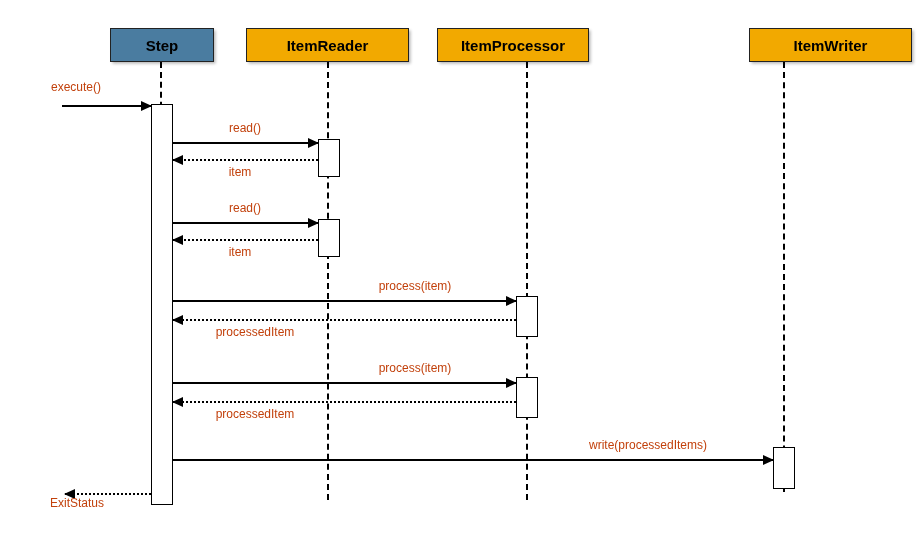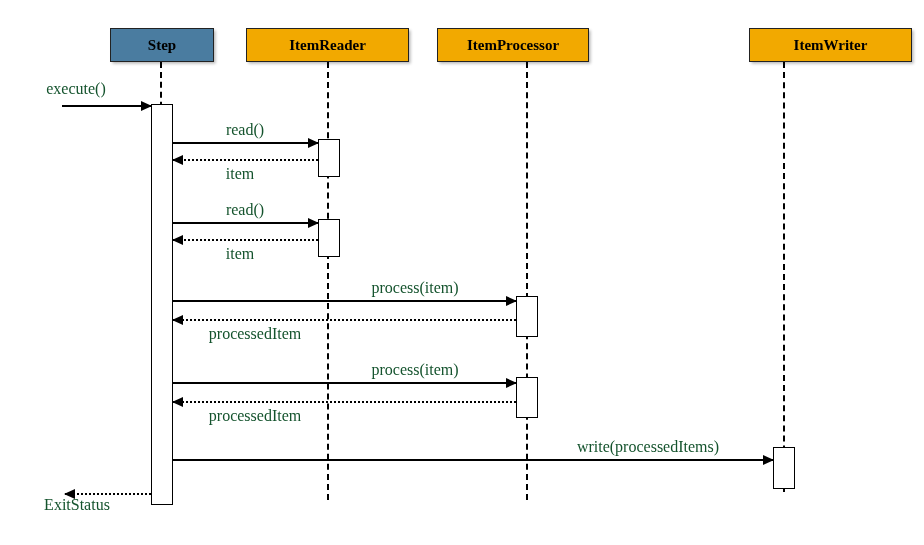--- a/index.html
+++ b/index.html
@@ -1,17 +1,17 @@
 <!DOCTYPE html>
 <html><head>
 <meta charset="utf-8">
 <style>
   * { margin:0; padding:0; box-sizing:border-box; }
   html,body { background:#ffffff; font-family:"Liberation Sans", sans-serif; }
-  .canvas { position:relative; width:924px; height:545px; background:#ffffff; overflow:hidden;font-family:Liberation Serif, serif; }
+  .canvas { position:relative; width:924px; height:545px; background:#ffffff; overflow:hidden; }
 
   .participant {
     position:absolute; height:34px; border:1px solid #222;
     display:flex; align-items:center; justify-content:center;
     font-weight:bold; font-size:15px; color:#000; z-index:4;
     box-shadow:1.5px 1.5px 3px rgba(0,0,0,0.3);
   }
 
   .lifeline { position:absolute; width:0; border-left:2px dashed #000; z-index:1; }
 
@@ -26,21 +26,21 @@
   .msg.dotted .line { border-top:2px dotted #000; }
   .head {
     position:absolute; width:0; height:0; top:-5px;
     border-top:5px solid transparent; border-bottom:5px solid transparent;
   }
   .head.right { right:-1px; border-left:11px solid #000; }
   .head.left  { left:-1px;  border-right:11px solid #000; }
 
   .lbl {
     position:absolute; transform:translateX(-50%);
-    font-size:16px; color:#14532d; white-space:nowrap; z-index:6;
+    font-size:12px; color:#c2410c; white-space:nowrap; z-index:6;
   }
 </style>
 </head>
 <body>
 
 <div class="canvas">
 
   <div class="lifeline" style="left:160px; top:62px; height:443px;"></div>
   <div class="lifeline" style="left:327px; top:62px; height:438px;"></div>
   <div class="lifeline" style="left:526px; top:62px; height:438px;"></div>

